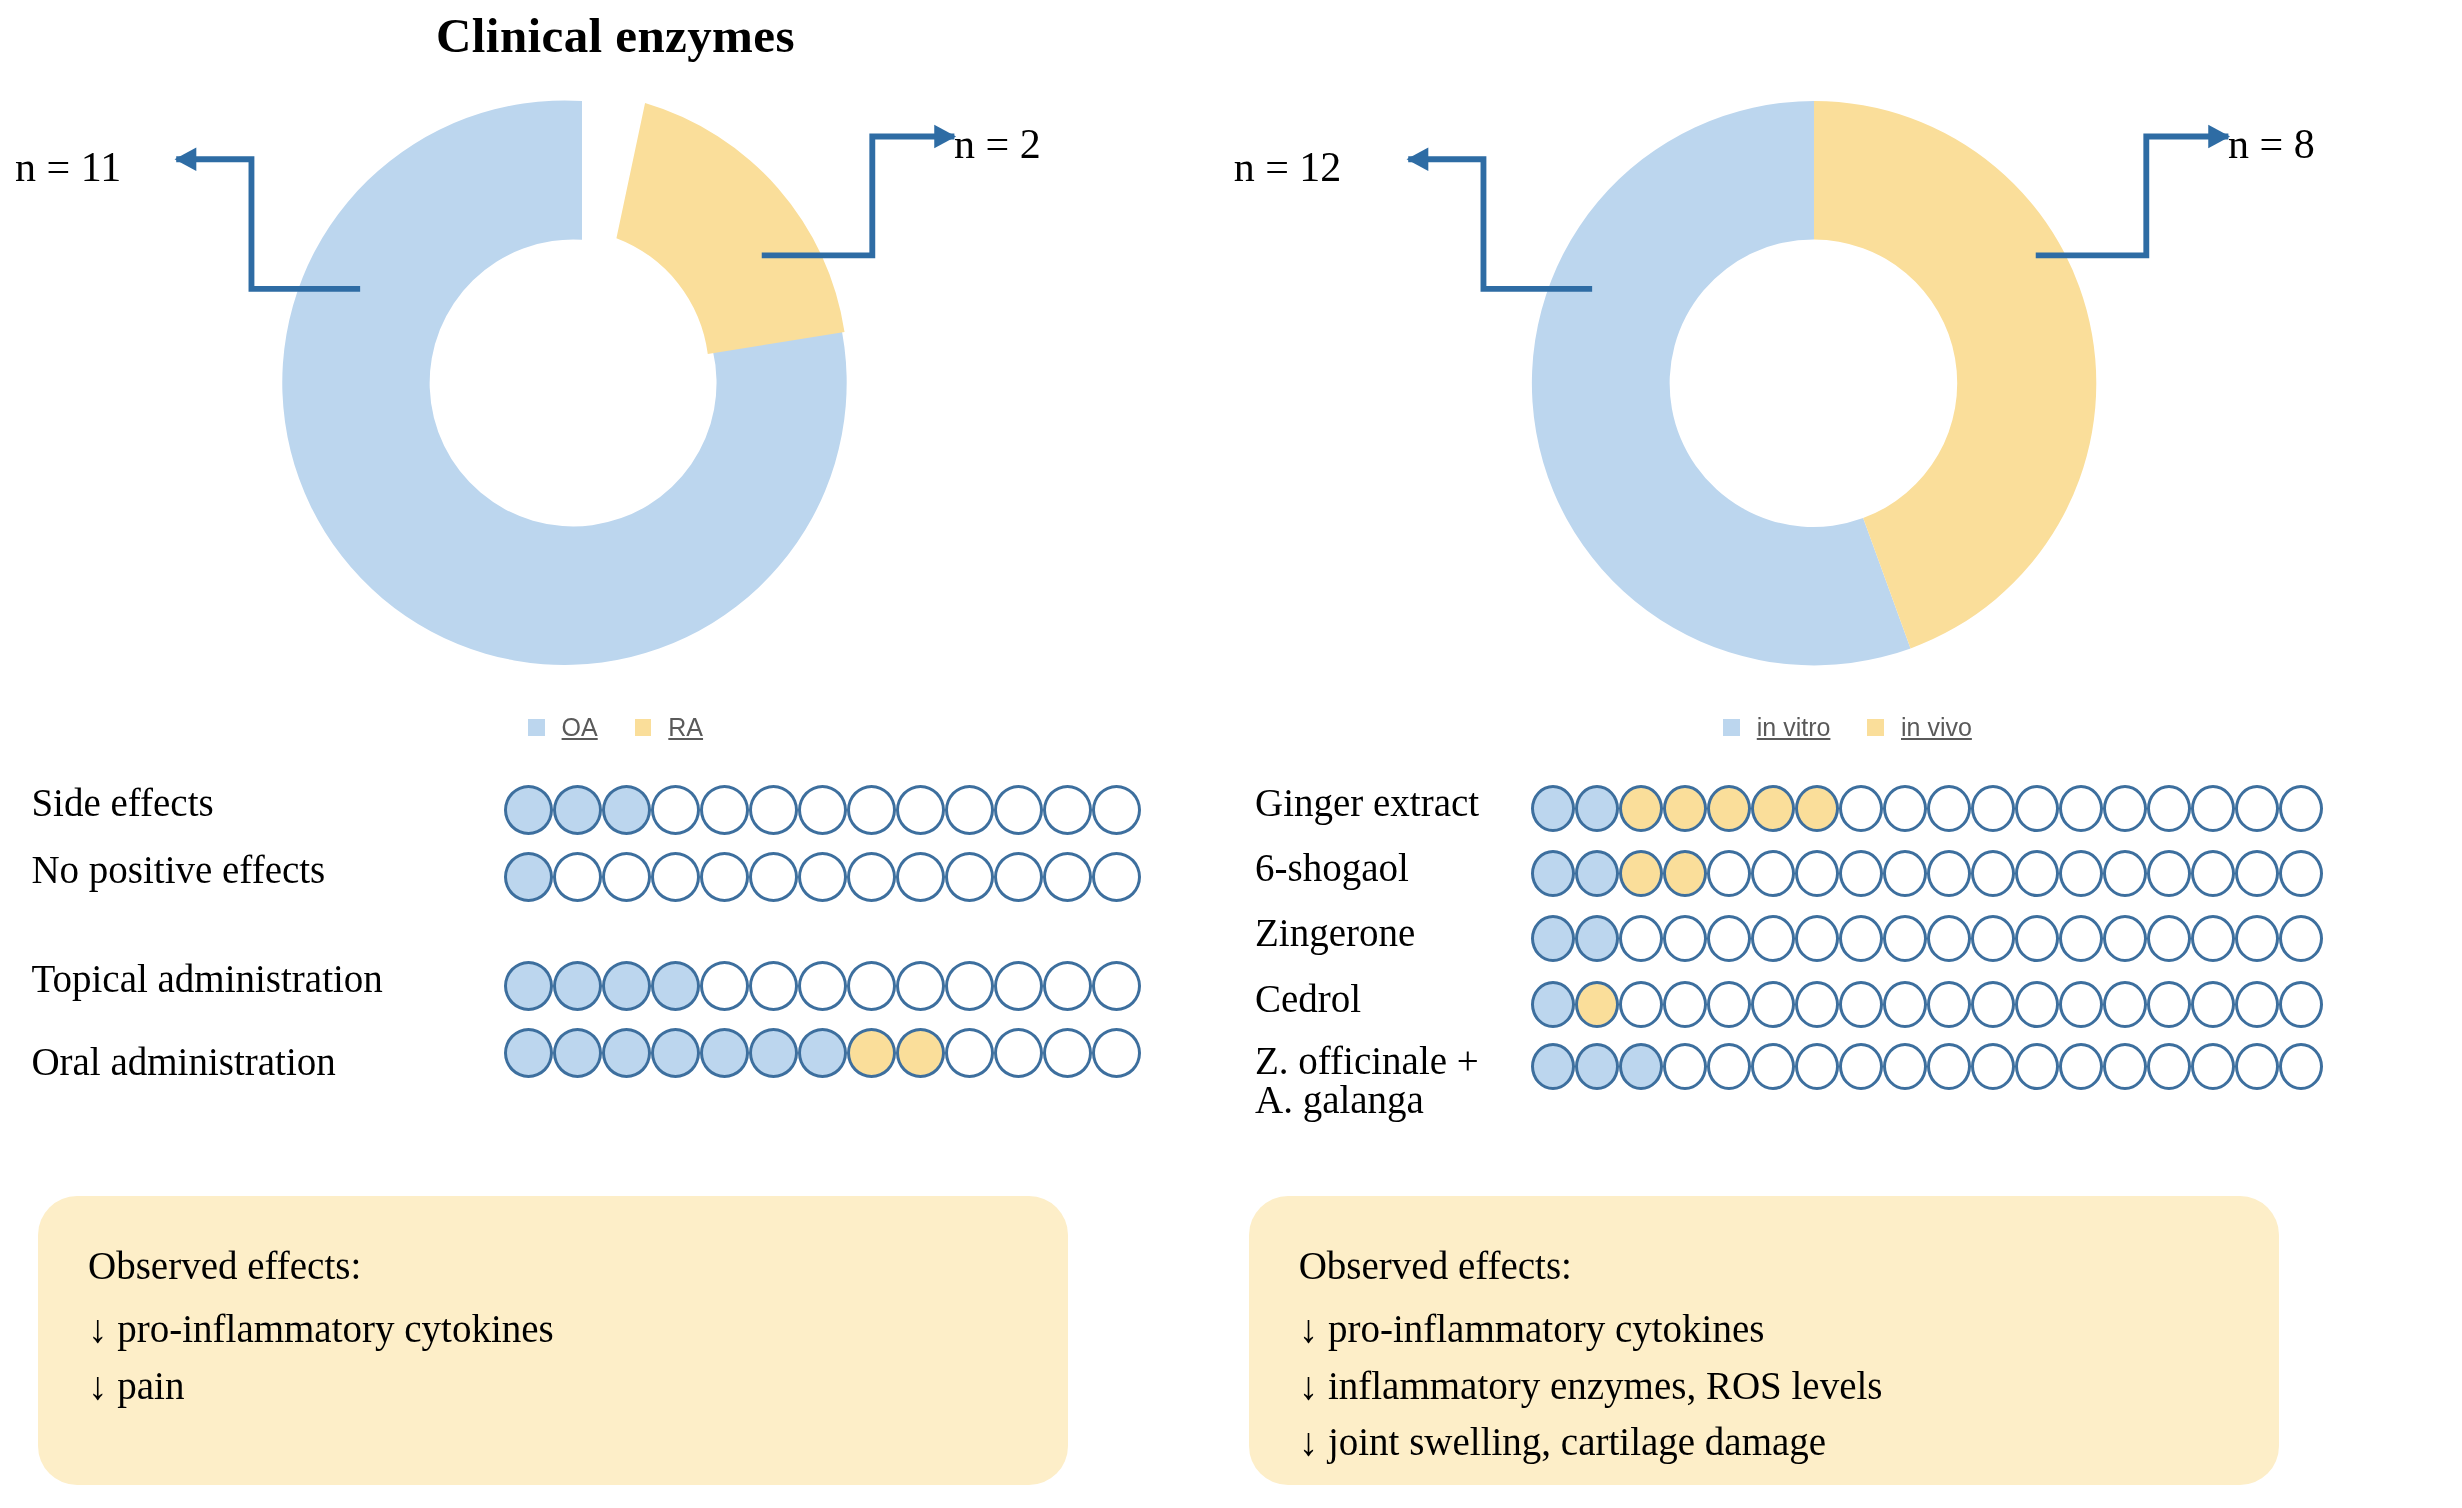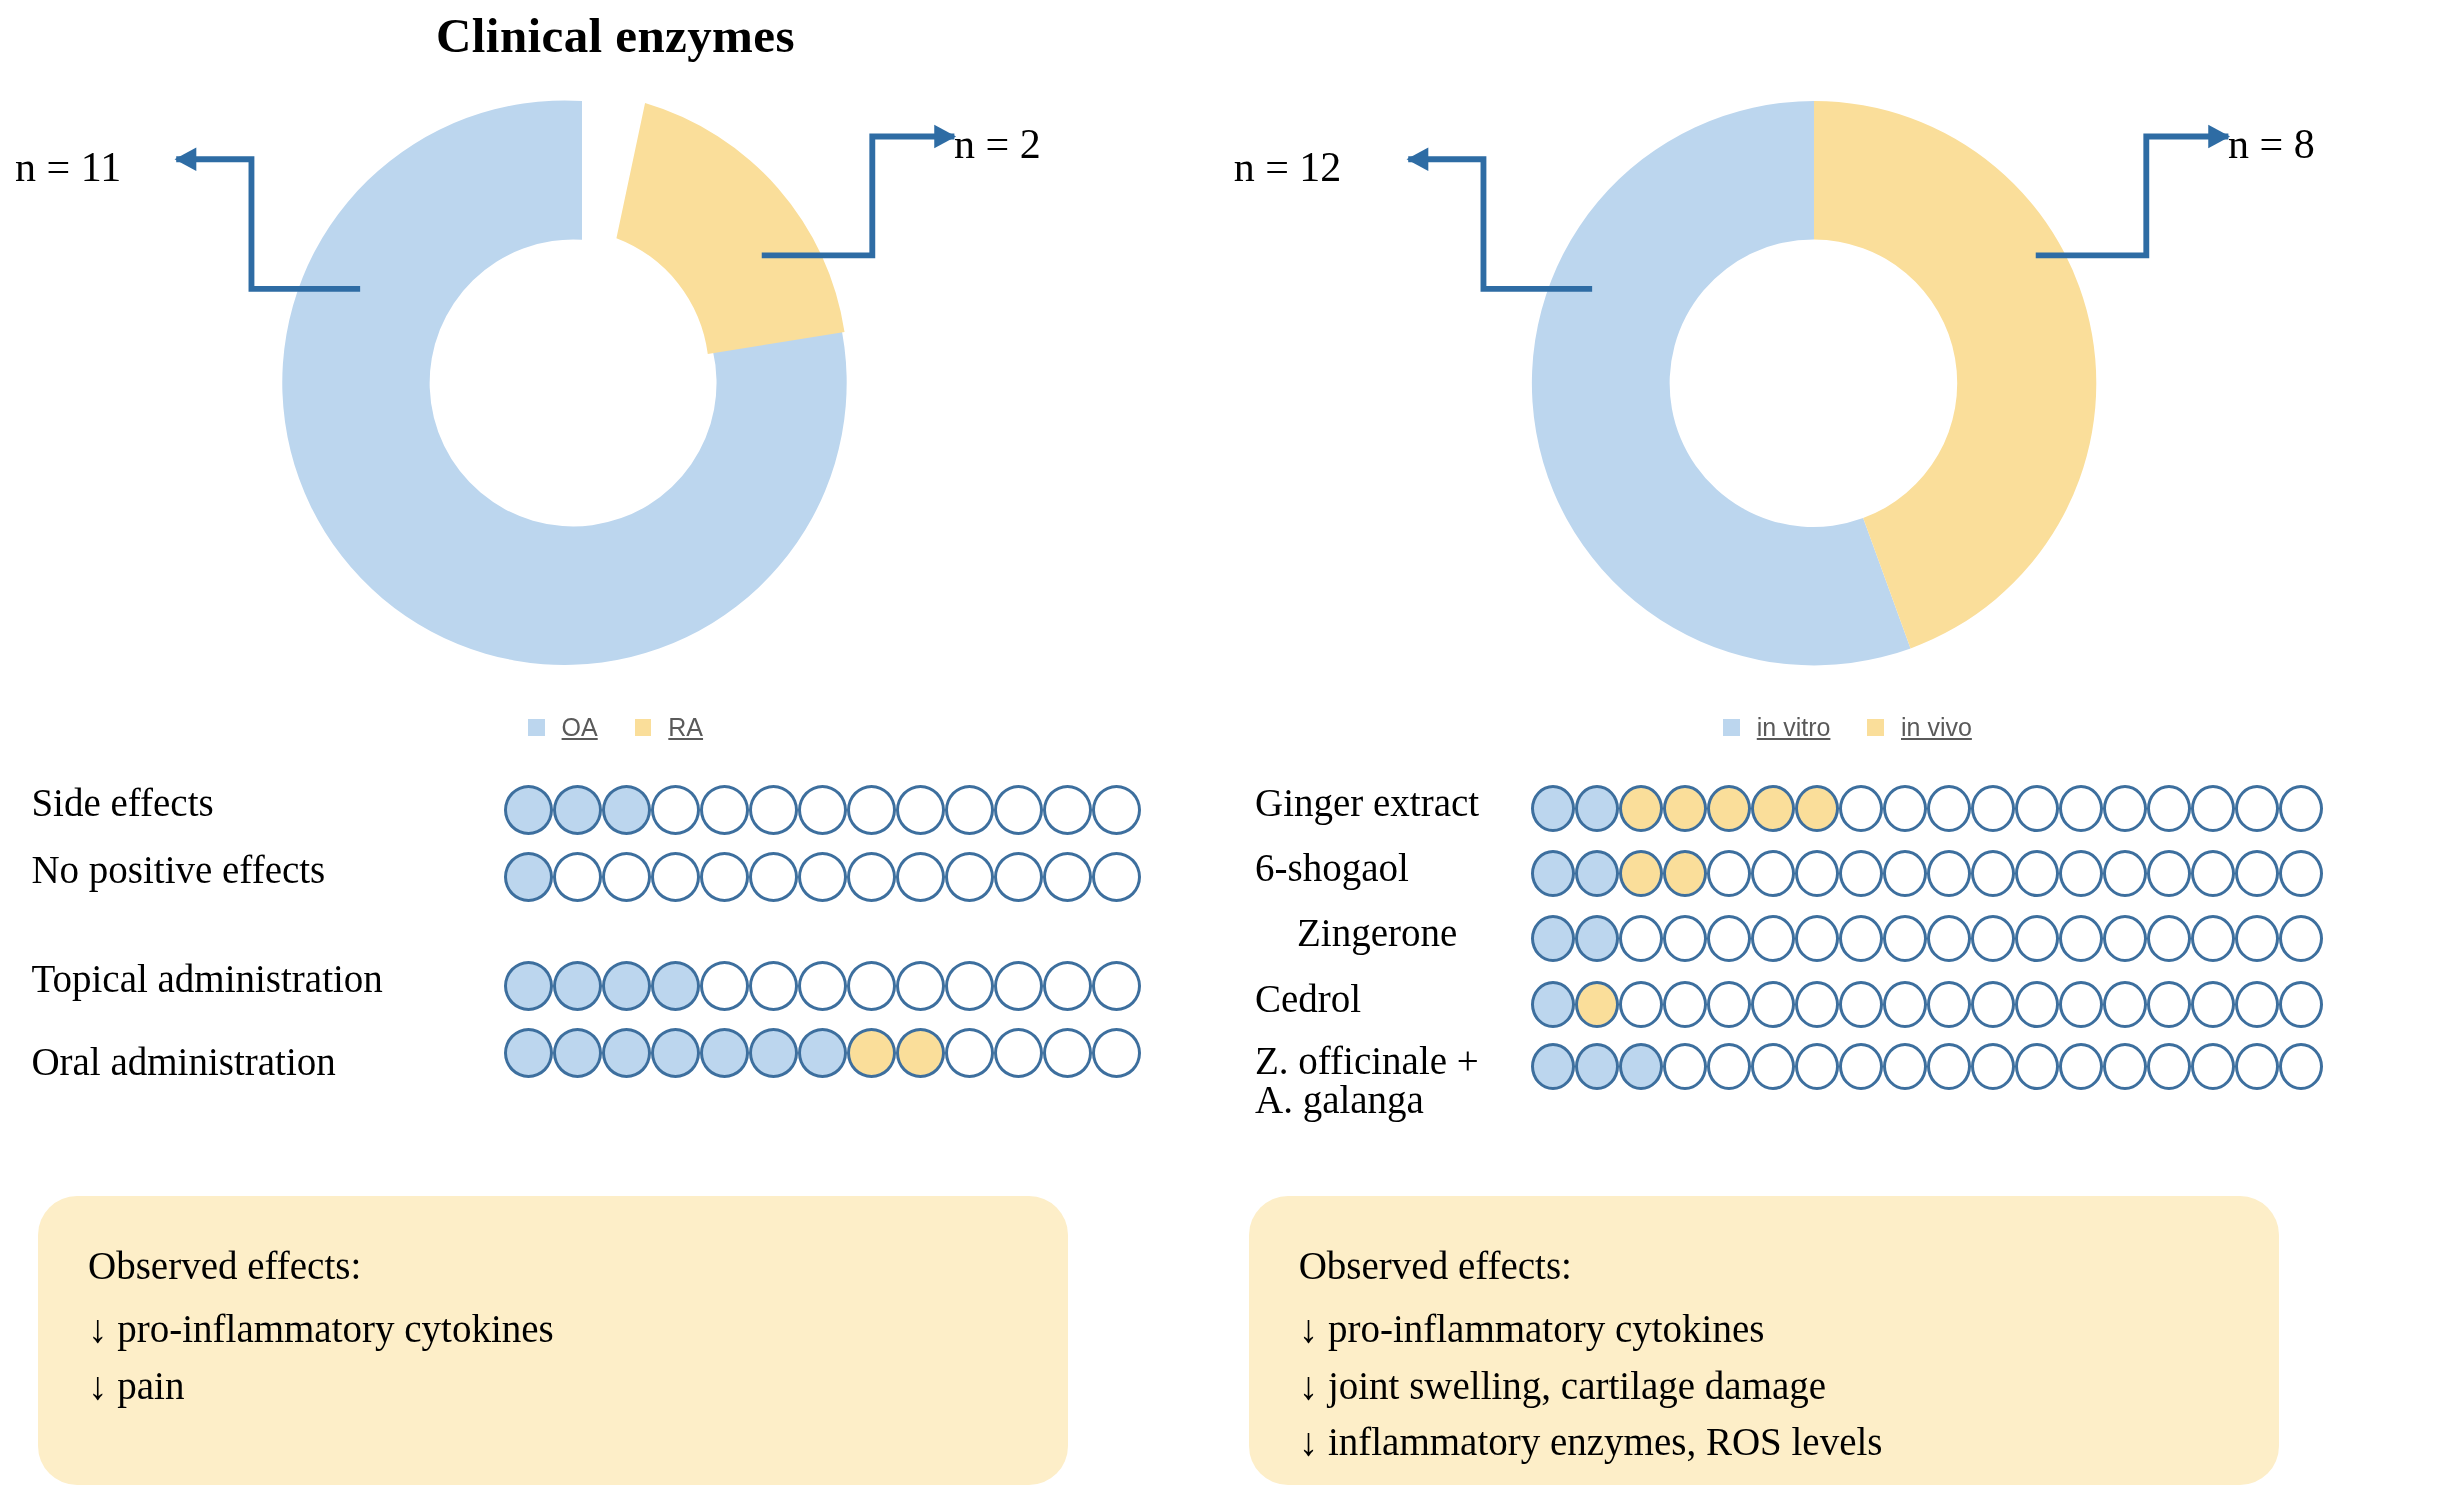--- a/index.html
+++ b/index.html
@@ -331,21 +331,21 @@
           <span class="dot" style="width: 44px; height: 47px;"></span>
           <span class="dot" style="width: 44px; height: 47px;"></span>
           <span class="dot" style="width: 44px; height: 47px;"></span>
           <span class="dot" style="width: 44px; height: 47px;"></span>
           <span class="dot" style="width: 44px; height: 47px;"></span>
           <span class="dot" style="width: 44px; height: 47px;"></span>
           <span class="dot" style="width: 44px; height: 47px;"></span>
         </div>
       </div>
       <div class="row" style="top: 913px;">
-        <div class="row-label" style="left: 15px; margin-left: 42px;">Zingerone</div>
+        <div class="row-label" style="left: 15px;">Zingerone</div>
         <div class="row-dots" style="left: 291px;">
           <span class="dot blue" style="width: 44px; height: 47px;"></span>
           <span class="dot blue" style="width: 44px; height: 47px;"></span>
           <span class="dot" style="width: 44px; height: 47px;"></span>
           <span class="dot" style="width: 44px; height: 47px;"></span>
           <span class="dot" style="width: 44px; height: 47px;"></span>
           <span class="dot" style="width: 44px; height: 47px;"></span>
           <span class="dot" style="width: 44px; height: 47px;"></span>
           <span class="dot" style="width: 44px; height: 47px;"></span>
           <span class="dot" style="width: 44px; height: 47px;"></span>
@@ -405,17 +405,17 @@
           <span class="dot" style="width: 44px; height: 47px;"></span>
           <span class="dot" style="width: 44px; height: 47px;"></span>
           <span class="dot" style="width: 44px; height: 47px;"></span>
         </div>
       </div>
     </div>
 
   <div class="effects-box" style="left:16.7px; top:1196px; width:1030px; height:289px;">
     <div class="effects-title">Observed effects:</div>
     <div class="effects-line">↓ pro-inflammatory  cytokines</div>
+    <div class="effects-line">↓ inflammatory  enzymes,  ROS levels</div>
     <div class="effects-line">↓ joint swelling, cartilage damage</div>
-    <div class="effects-line">↓ inflammatory  enzymes,  ROS levels</div>
   </div>
 </section>
 
 
 </body></html>

